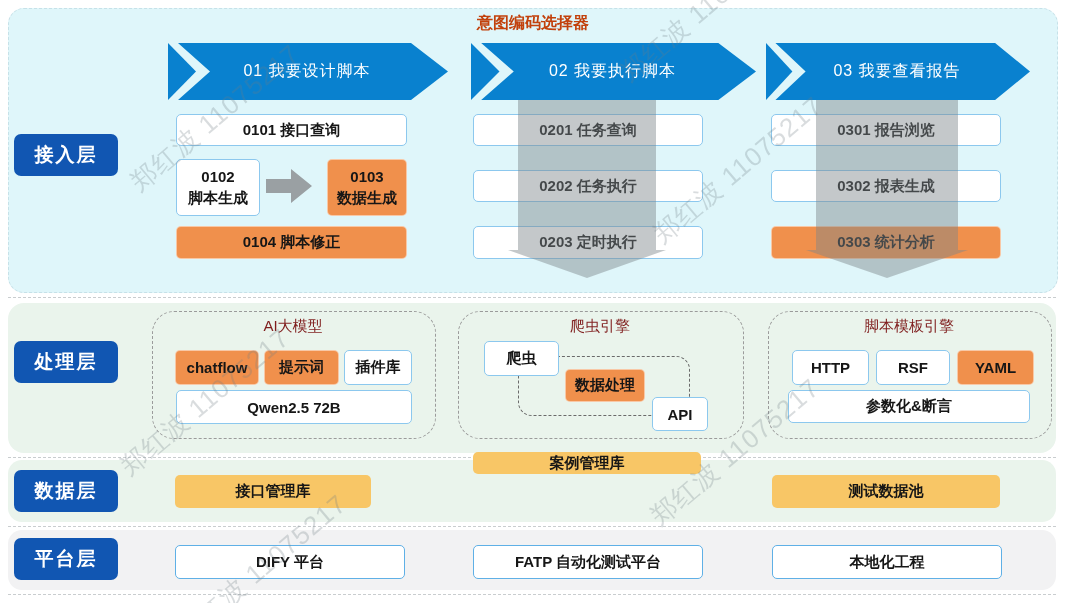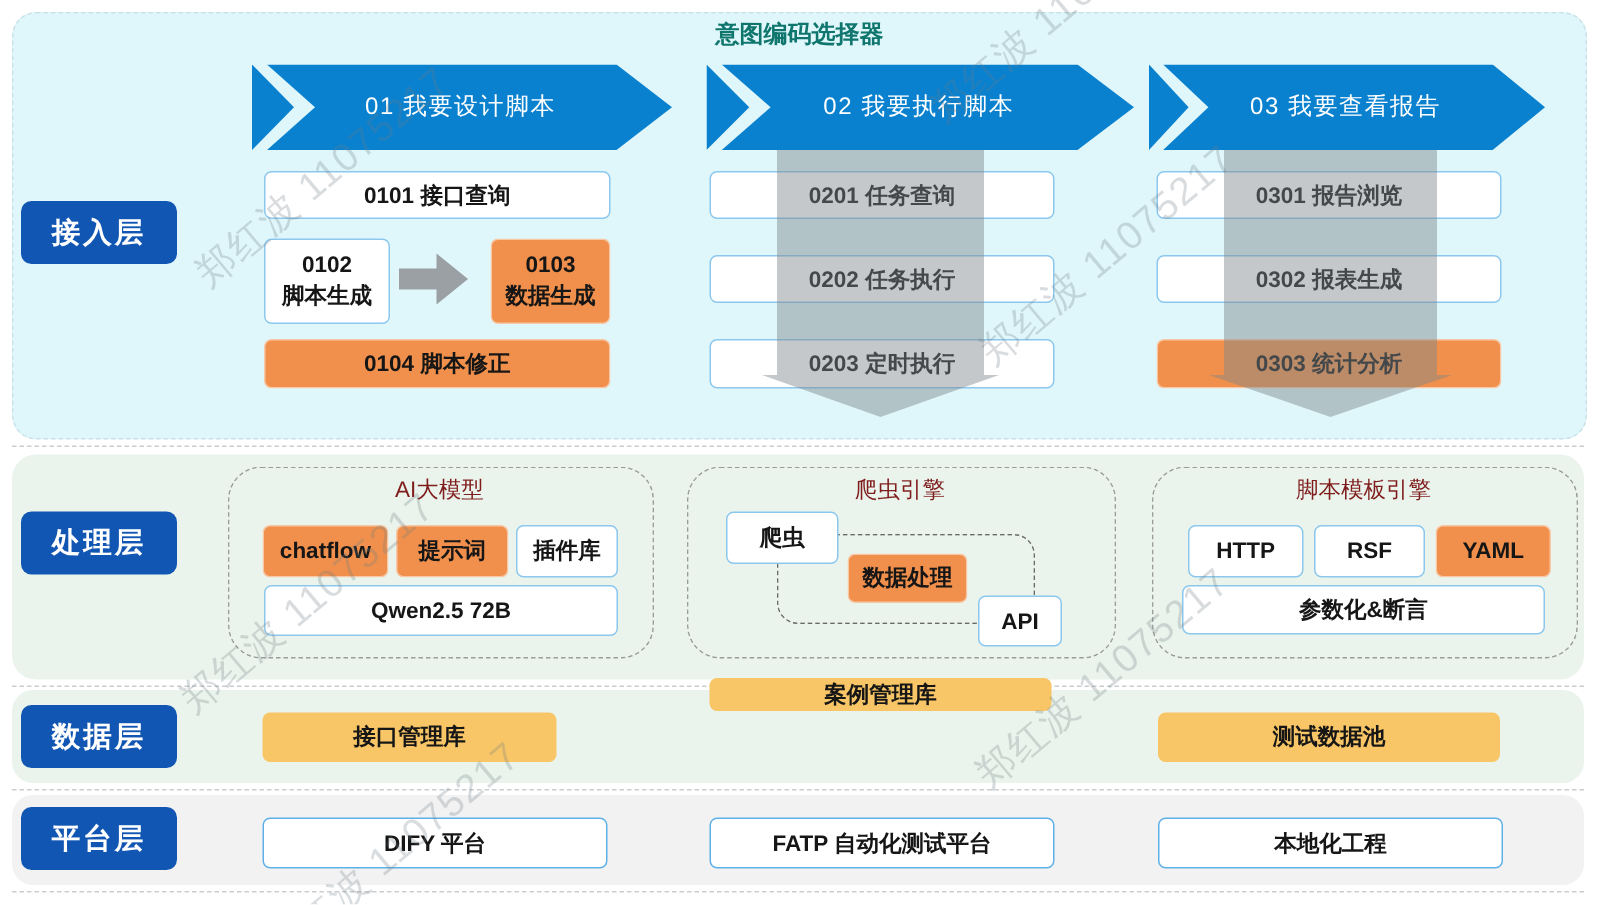--- a/index.html
+++ b/index.html
@@ -12,21 +12,21 @@
   .stage{
     position:relative;width:1066px;height:603px;background:#fff;overflow:hidden;
     font-family:"Liberation Sans","DejaVu Sans",sans-serif;color:var(--text);
   }
   .sec{position:absolute;border-radius:16px;}
   .sec-access{left:8px;top:8px;width:1048px;height:283px;background:var(--cyan-bg,#dff6fa);border:1px dashed #c6e1e8;}
   .sec-process{left:8px;top:303px;width:1048px;height:150px;background:var(--green-bg,#eaf4ec);}
   .sec-data{left:8px;top:460px;width:1048px;height:62px;background:var(--green-bg,#eaf4ec);border-radius:14px;}
   .sec-platform{left:8px;top:530px;width:1048px;height:60px;background:var(--gray-bg,#f2f2f3);border-radius:14px;}
   .sep{position:absolute;left:8px;width:1048px;height:0;border-top:1px dashed #c9cdcf;}
-  .page-title{position:absolute;left:413px;top:13px;width:240px;text-align:center;font-size:16px;font-weight:600;color:#0f766e;}
+  .page-title{position:absolute;left:413px;top:13px;width:240px;text-align:center;font-size:16px;font-weight:600;color:#c2410c;}
   .lbl{
     position:absolute;left:14px;width:104px;height:42px;border-radius:7px;
     background:var(--navy,#1156b2);color:#fff;font-size:19px;font-weight:bold;letter-spacing:2px;
     display:flex;align-items:center;justify-content:center;
   }
   .banner{position:absolute;top:43px;height:57px;}
   .banner svg{position:absolute;inset:0;width:100%;height:100%;}
   .banner .btxt{
     position:absolute;inset:0;padding-left:32px;padding-right:34px;
     display:flex;align-items:center;justify-content:center;

